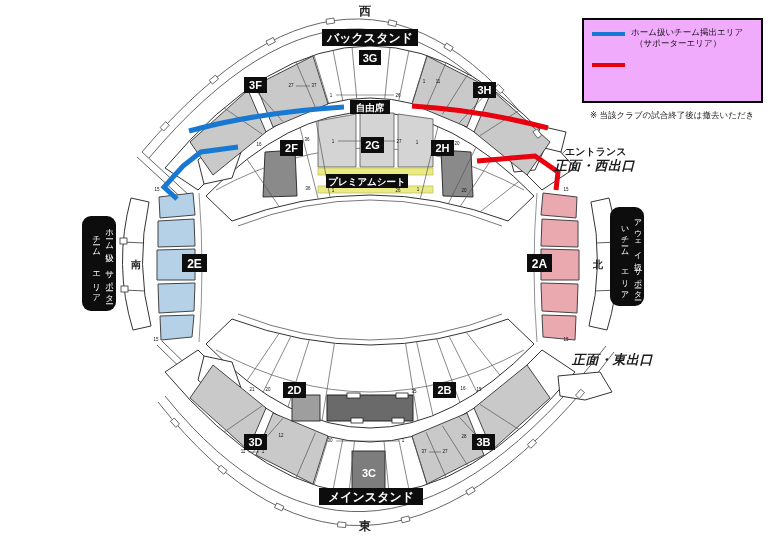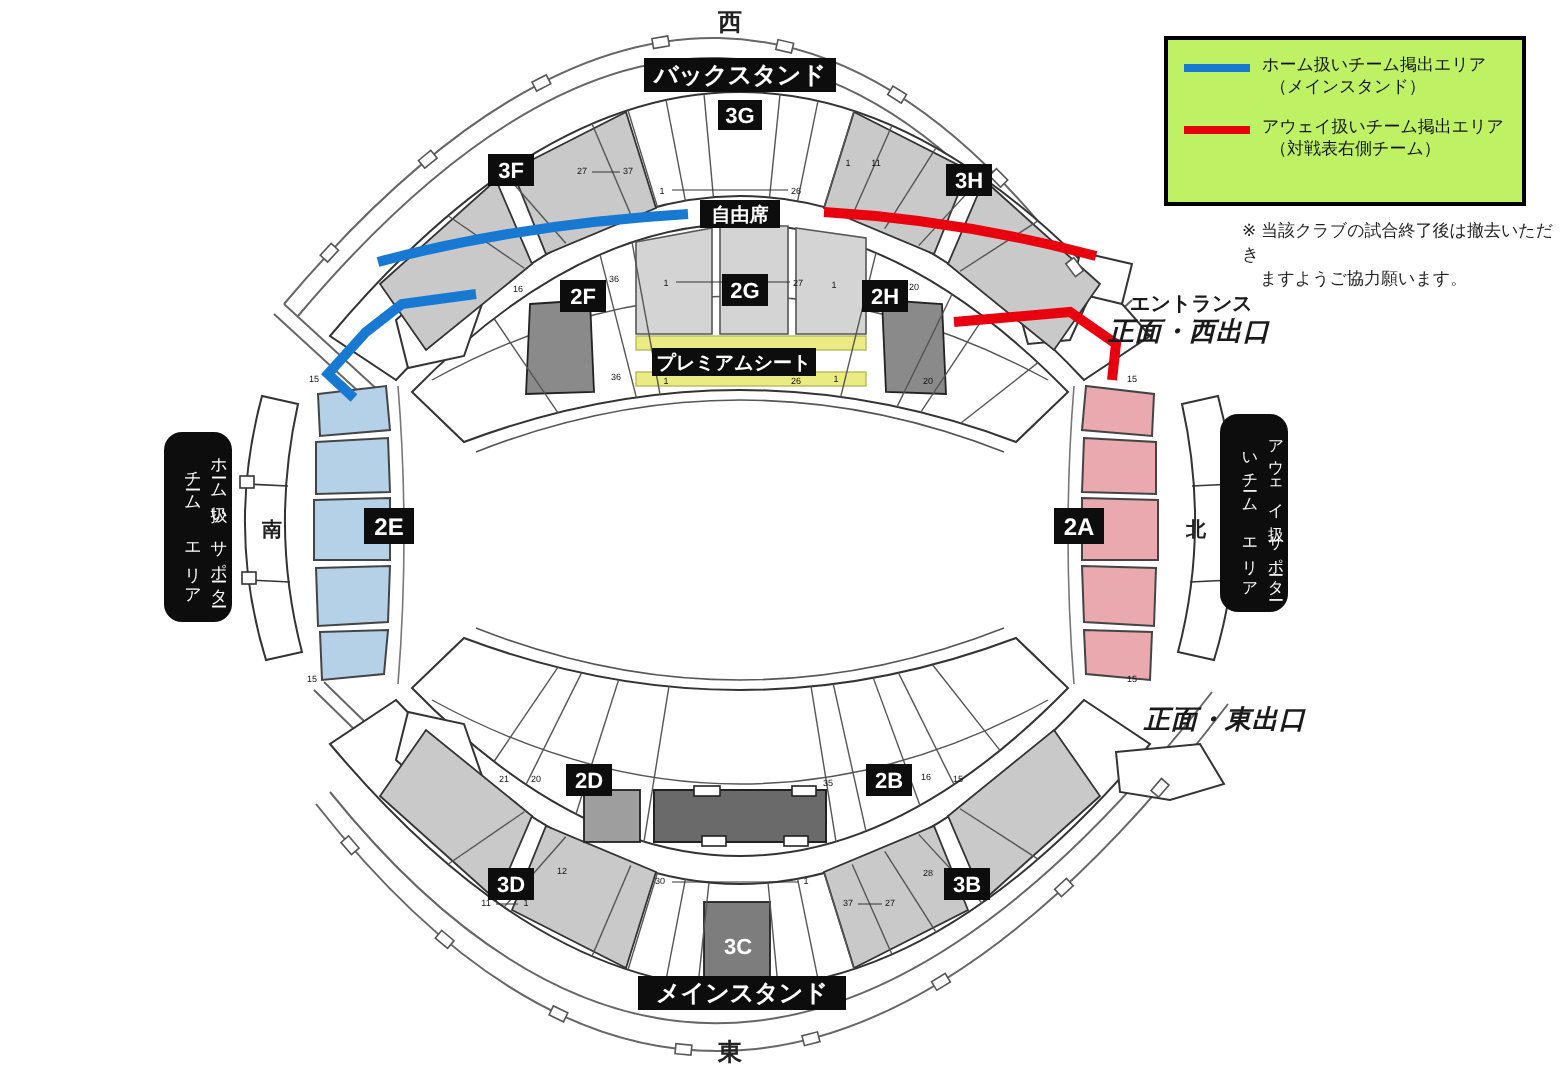--- a/index.html
+++ b/index.html
@@ -3,28 +3,28 @@
 <meta charset="utf-8">
 <style>
   html,body{margin:0;padding:0;background:#fff;}
   .stage{position:relative;width:780px;height:540px;background:#fff;overflow:hidden;
          font-family:"Liberation Sans","DejaVu Sans",sans-serif;}
   .stage svg{position:absolute;left:0;top:0;}
   .ov{position:absolute;color:#1a1a1a;white-space:nowrap;}
   .compass{font-size:12px;font-weight:bold;color:#222;}
   .exit-big{font-size:13px;font-weight:bold;letter-spacing:.5px;font-style:italic;}
   .exit-small{font-size:10px;font-weight:bold;}
-  .legend{position:absolute;left:582px;top:18px;width:181px;height:85px;border:2px solid #000;background:#bef264;box-sizing:border-box;padding:7px 6px 0 8px;}
+  .legend{position:absolute;left:582px;top:18px;width:181px;height:85px;border:2px solid #000;background:#f0abfc;box-sizing:border-box;padding:7px 6px 0 8px;}
   .leg-row{display:flex;align-items:flex-start;margin-bottom:9px;}
   .leg-swatch{width:33px;height:4px;margin-top:5px;margin-right:6px;flex:none;}
   .sw-blue{background:#1879d2;}
   .sw-red{background:#e8000f;}
   .leg-txt{font-size:8.5px;line-height:11px;color:#111;}
   .leg-sub{padding-left:4px;}
-  .note{position:absolute;left:621px;top:109px;font-size:8.5px;line-height:12px;color:#222;}
+  .note{position:absolute;left:590px;top:109px;font-size:8.5px;line-height:12px;color:#222;}
   .note .n2{padding-left:9px;}
   .vlabel{position:absolute;background:#0d0d0d;color:#fff;border-radius:9px;
           writing-mode:vertical-rl;text-orientation:upright;
           font-size:8.5px;letter-spacing:1.5px;line-height:13px;
           display:flex;justify-content:center;padding:6px 0;box-sizing:border-box;text-align:center;}
   .badge{fill:#0d0d0d;}
   .badge-txt{fill:#fff;font-family:"Liberation Sans","DejaVu Sans",sans-serif;font-weight:bold;}
   .seatline{stroke:#333;stroke-width:1;fill:#fff;}
 </style>
 </head>
@@ -277,35 +277,30 @@
 </svg>
 
 <div class="ov compass" style="left:359px;top:3px;">西</div>
 <div class="ov compass" style="left:359px;top:518px;">東</div>
 
 <div class="legend">
   <div class="leg-row">
     <div class="leg-swatch sw-blue"></div>
     <div class="leg-txt">
       <div>ホーム扱いチーム掲出エリア</div>
-      <div class="leg-sub">（メインスタンド）</div>
+      <div class="leg-sub">（サポーターエリア）</div>
     </div>
   </div>
   <div class="leg-row">
     <div class="leg-swatch sw-red"></div>
-    <div class="leg-txt">
-      <div>アウェイ扱いチーム掲出エリア</div>
-      <div class="leg-sub">（対戦表右側チーム）</div>
-    </div>
   </div>
 </div>
 
 <div class="note">
   <div>※ 当該クラブの試合終了後は撤去いただき</div>
-  <div class="n2">ますようご協力願います。</div>
 </div>
 
 <div class="ov exit-small" style="left:565px;top:145px;">エントランス</div>
 <div class="ov exit-big" style="left:554px;top:157px;">正面・西出口</div>
 <div class="ov exit-big" style="left:572px;top:351px;">正面・東出口</div>
 
 <div class="vlabel" style="left:82px;top:216px;width:34px;height:95px;">
   <div>ホーム扱いチーム</div>
   <div>サポーターエリア</div>
 </div>

